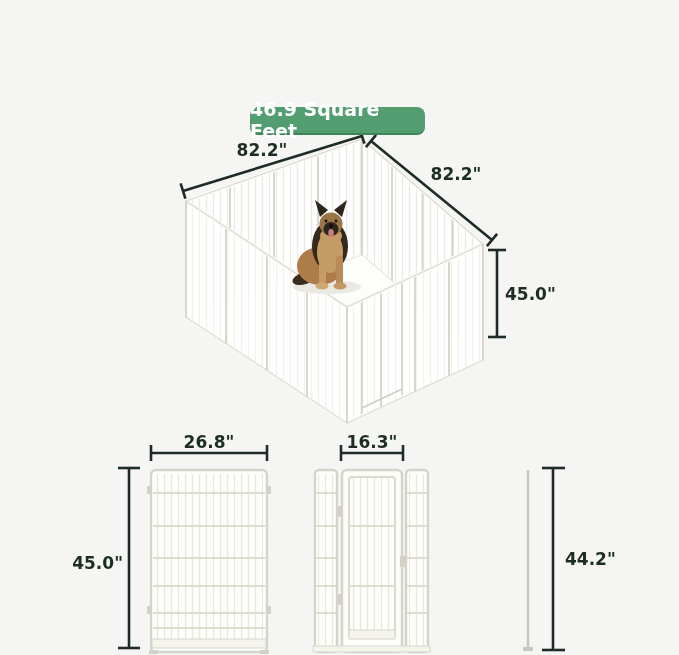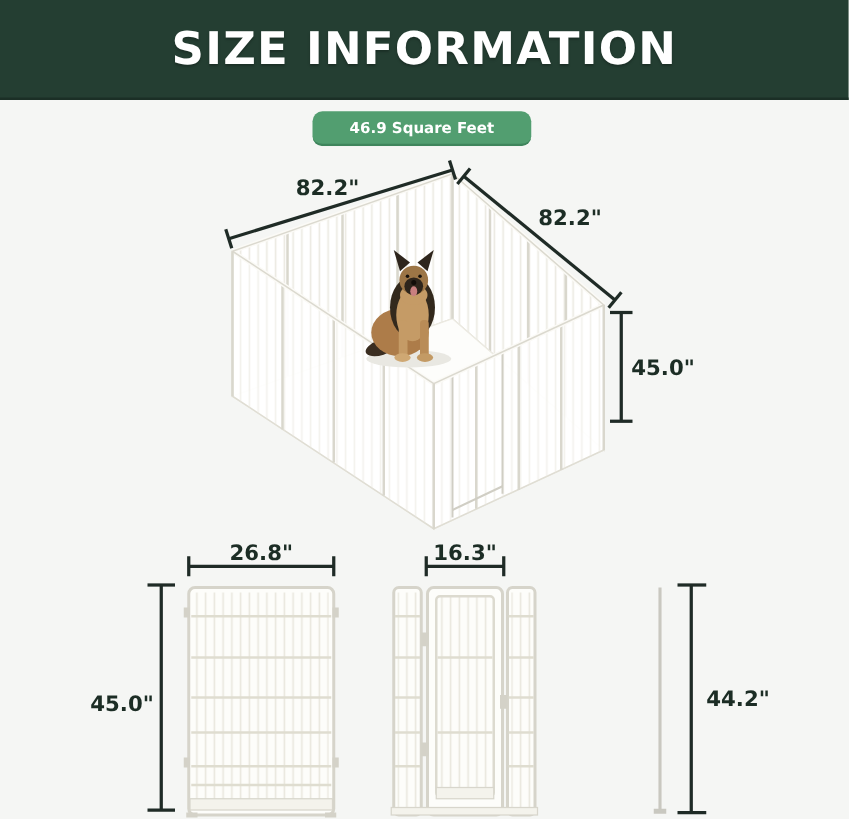--- a/index.html
+++ b/index.html
@@ -13,23 +13,23 @@
   .header{
     position:absolute;left:0;top:0;width:679px;height:78px;
     background:#243E32;border-bottom:2px solid #1b2f26;
     display:flex;align-items:center;justify-content:center;z-index:3;
   }
   .header h1{
     margin:0;color:#ffffff;font-size:36px;font-weight:bold;
     letter-spacing:1px;text-shadow:0 2px 2px rgba(0,0,0,.25);
   }
   .badge{
-    position:absolute;left:250px;top:89px;width:175px;height:26px;z-index:3;
+    position:absolute;left:250px;top:107px;width:175px;height:26px;z-index:3;
     background:#529E70;border-radius:8px;border-bottom:2px solid #3f855c;
-    color:#ffffff;font-size:12px;font-weight:bold;
+    color:#ffffff;font-size:19px;font-weight:bold;
     display:flex;align-items:center;justify-content:center;
   }
   svg.diagram{position:absolute;left:0;top:0;z-index:1;}
   text.dim{
     fill:#1C2D25;font-family:"DejaVu Sans","Liberation Sans",sans-serif;
     font-size:17px;font-weight:bold;
   }
   .dimline{stroke:#1f2b26;stroke-width:2.6;fill:none;}
   .wall{fill:#ffffff;fill-opacity:.93;stroke:#dfddd3;stroke-width:1.2;}
   .seam{stroke:#d9d7cd;stroke-width:2;}
@@ -38,23 +38,20 @@
   .frame{fill:#fdfdfa;stroke:#d6d4ca;stroke-width:2.4;}
   .rail{stroke:#dfddd0;stroke-width:2;}
   .basebar{fill:#f4f3ec;stroke:#d8d6cc;stroke-width:1;}
   .nub{fill:#d4d2c8;}
 </style>
 </head>
 <body>
 
 <div class="page">
 
-  <div class="header">
-    <h1>SIZE INFORMATION</h1>
-  </div>
 
   <div class="badge">46.9 Square Feet</div>
 
   <svg class="diagram" width="679" height="655" viewBox="0 0 679 655">
     <defs>
       <pattern id="bars" width="7" height="10" patternUnits="userSpaceOnUse">
         <line x1="3.5" y1="0" x2="3.5" y2="10" stroke="#e9e7de" stroke-width="1.3"></line>
       </pattern>
     </defs>
 

